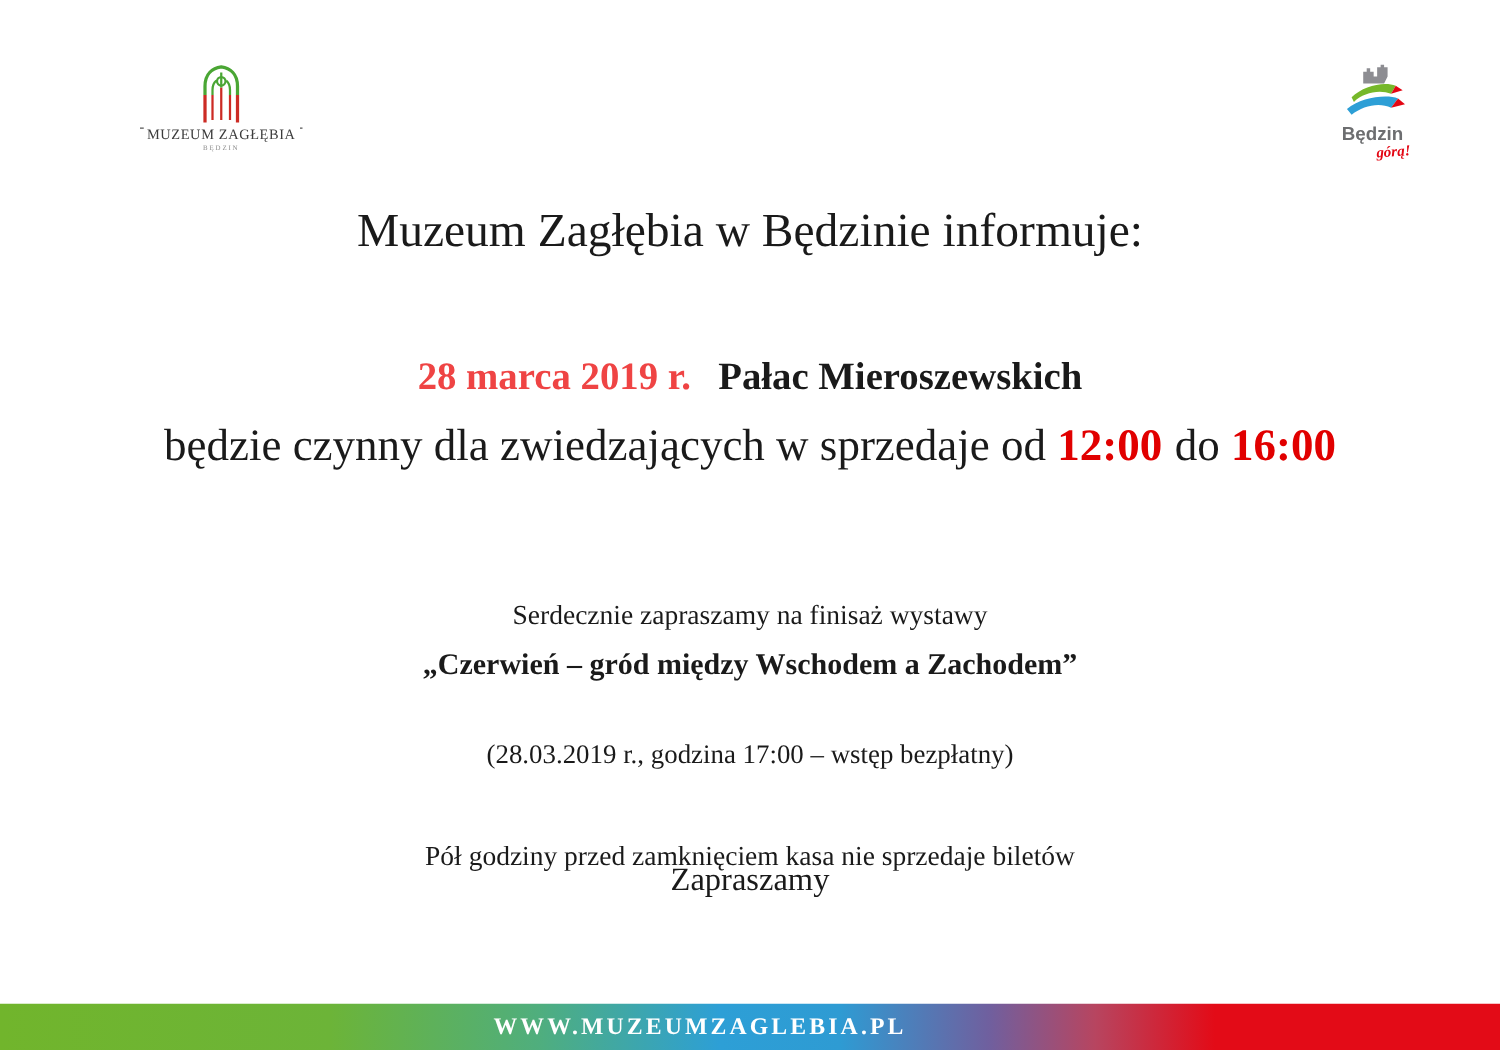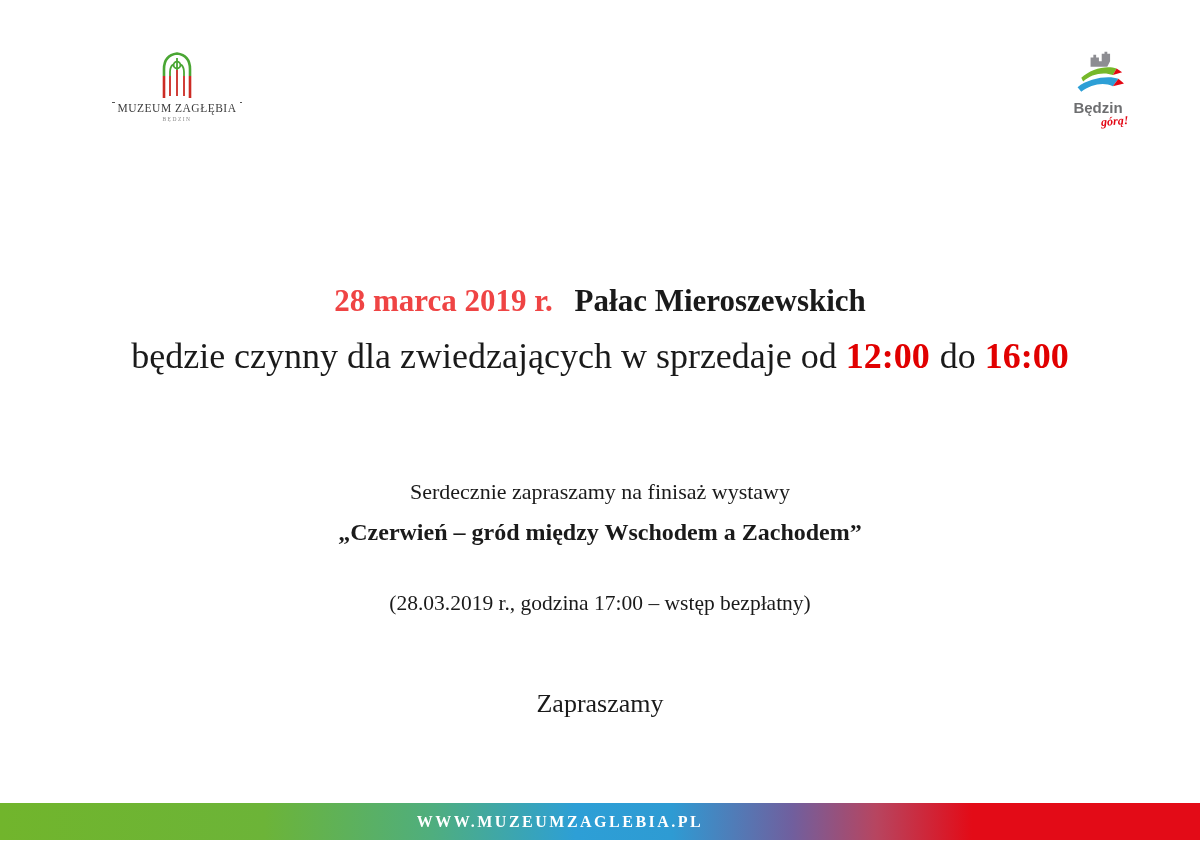--- a/index.html
+++ b/index.html
@@ -66,21 +66,21 @@
   .footer-bar{
     position:absolute;left:0;top:803px;width:1200px;height:37px;
     background:linear-gradient(90deg,
       #71b52c 0%, #6cb438 22%, #4fae7e 36%,
       #2d9fd6 48%, #2e9bd3 56%, #705f9e 66%,
       #b74560 73%, #e30b17 81%, #e30b17 100%);
     display:flex;align-items:center;justify-content:center;
   }
   .footer-url{
     font-family:"Liberation Serif", serif;
-    color:#ffffff;font-size:16px;font-weight:bold;
+    color:#ffffff;font-size:19px;font-weight:bold;
     letter-spacing:2.5px;transform:translateX(-40px);
   }
 </style>
 </head>
 <body>
 
 <div class="page">
 
   <div class="museum-logo">
     <svg class="window" viewBox="0 0 32 48">
@@ -111,33 +111,35 @@
 
       <path d="M8,40 C20,30 42,27 52,31 L46,39 C36,34 22,37 12,45 Z" fill="#2d9fd6"></path>
 
       <path d="M50,20 L56,24 L46,27 Z" fill="#e30613"></path>
       <path d="M52,31 L58,36 L46,39 Z" fill="#e30613"></path>
     </svg>
     <span class="city-name">Będzin</span>
     <span class="city-tag">górą!</span>
   </div>
 
+  <div class="line title-line">Muzeum Zagłębia w Będzinie informuje:</div>
 
   <div class="line date-line">
     <span class="date-red">28 marca 2019 r.</span>
     <span class="venue">Pałac Mieroszewskich</span>
   </div>
 
   <div class="line hours-line">
     <span>będzie czynny dla zwiedzających w sprzedaje od </span><span class="time-red">12:00</span><span class="do-sep">do </span><span class="time-red">16:00</span>
   </div>
 
   <div class="line invite-1">Serdecznie zapraszamy na finisaż wystawy</div>
   <div class="line invite-2">„Czerwień – gród między Wschodem a Zachodem”</div>
   <div class="line invite-3">(28.03.2019 r., godzina 17:00 – wstęp bezpłatny)</div>
 
+  <div class="line note-1">Pół godziny przed zamknięciem kasa nie sprzedaje biletów</div>
   <div class="line note-2">Zapraszamy</div>
 
   <div class="footer-bar">
     <span class="footer-url">WWW.MUZEUMZAGLEBIA.PL</span>
   </div>
 
 </div>
 
 </body></html>

